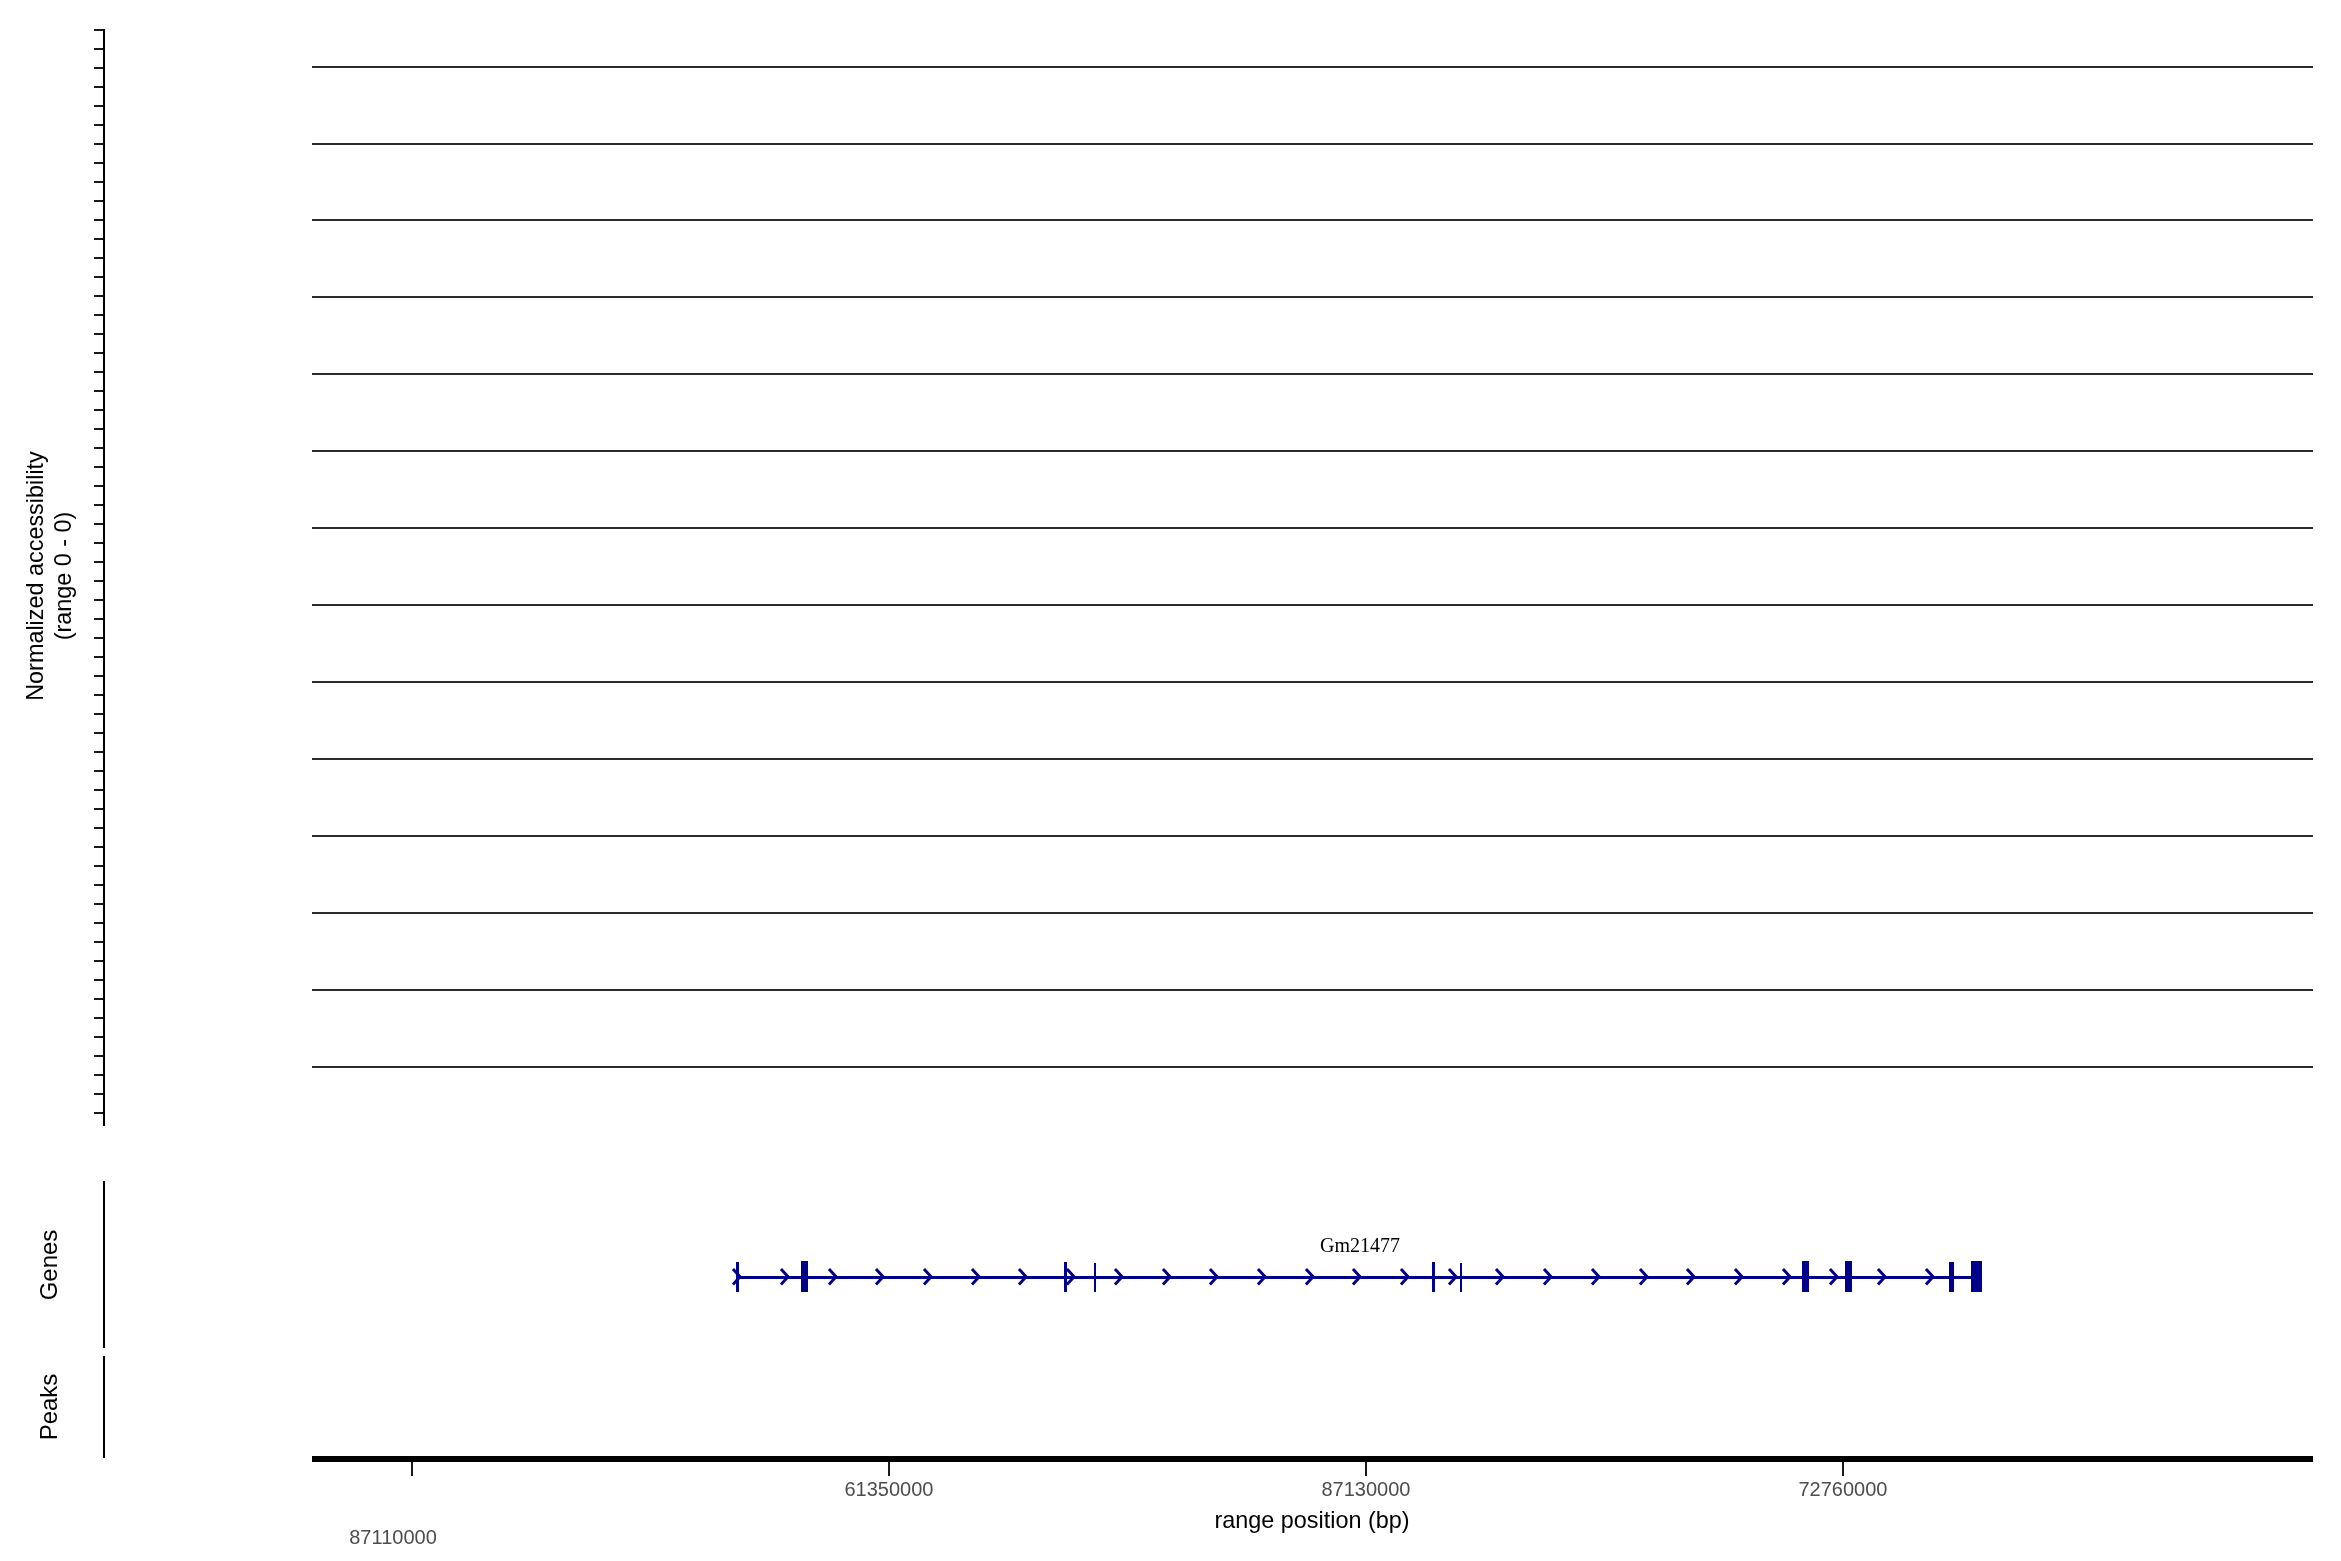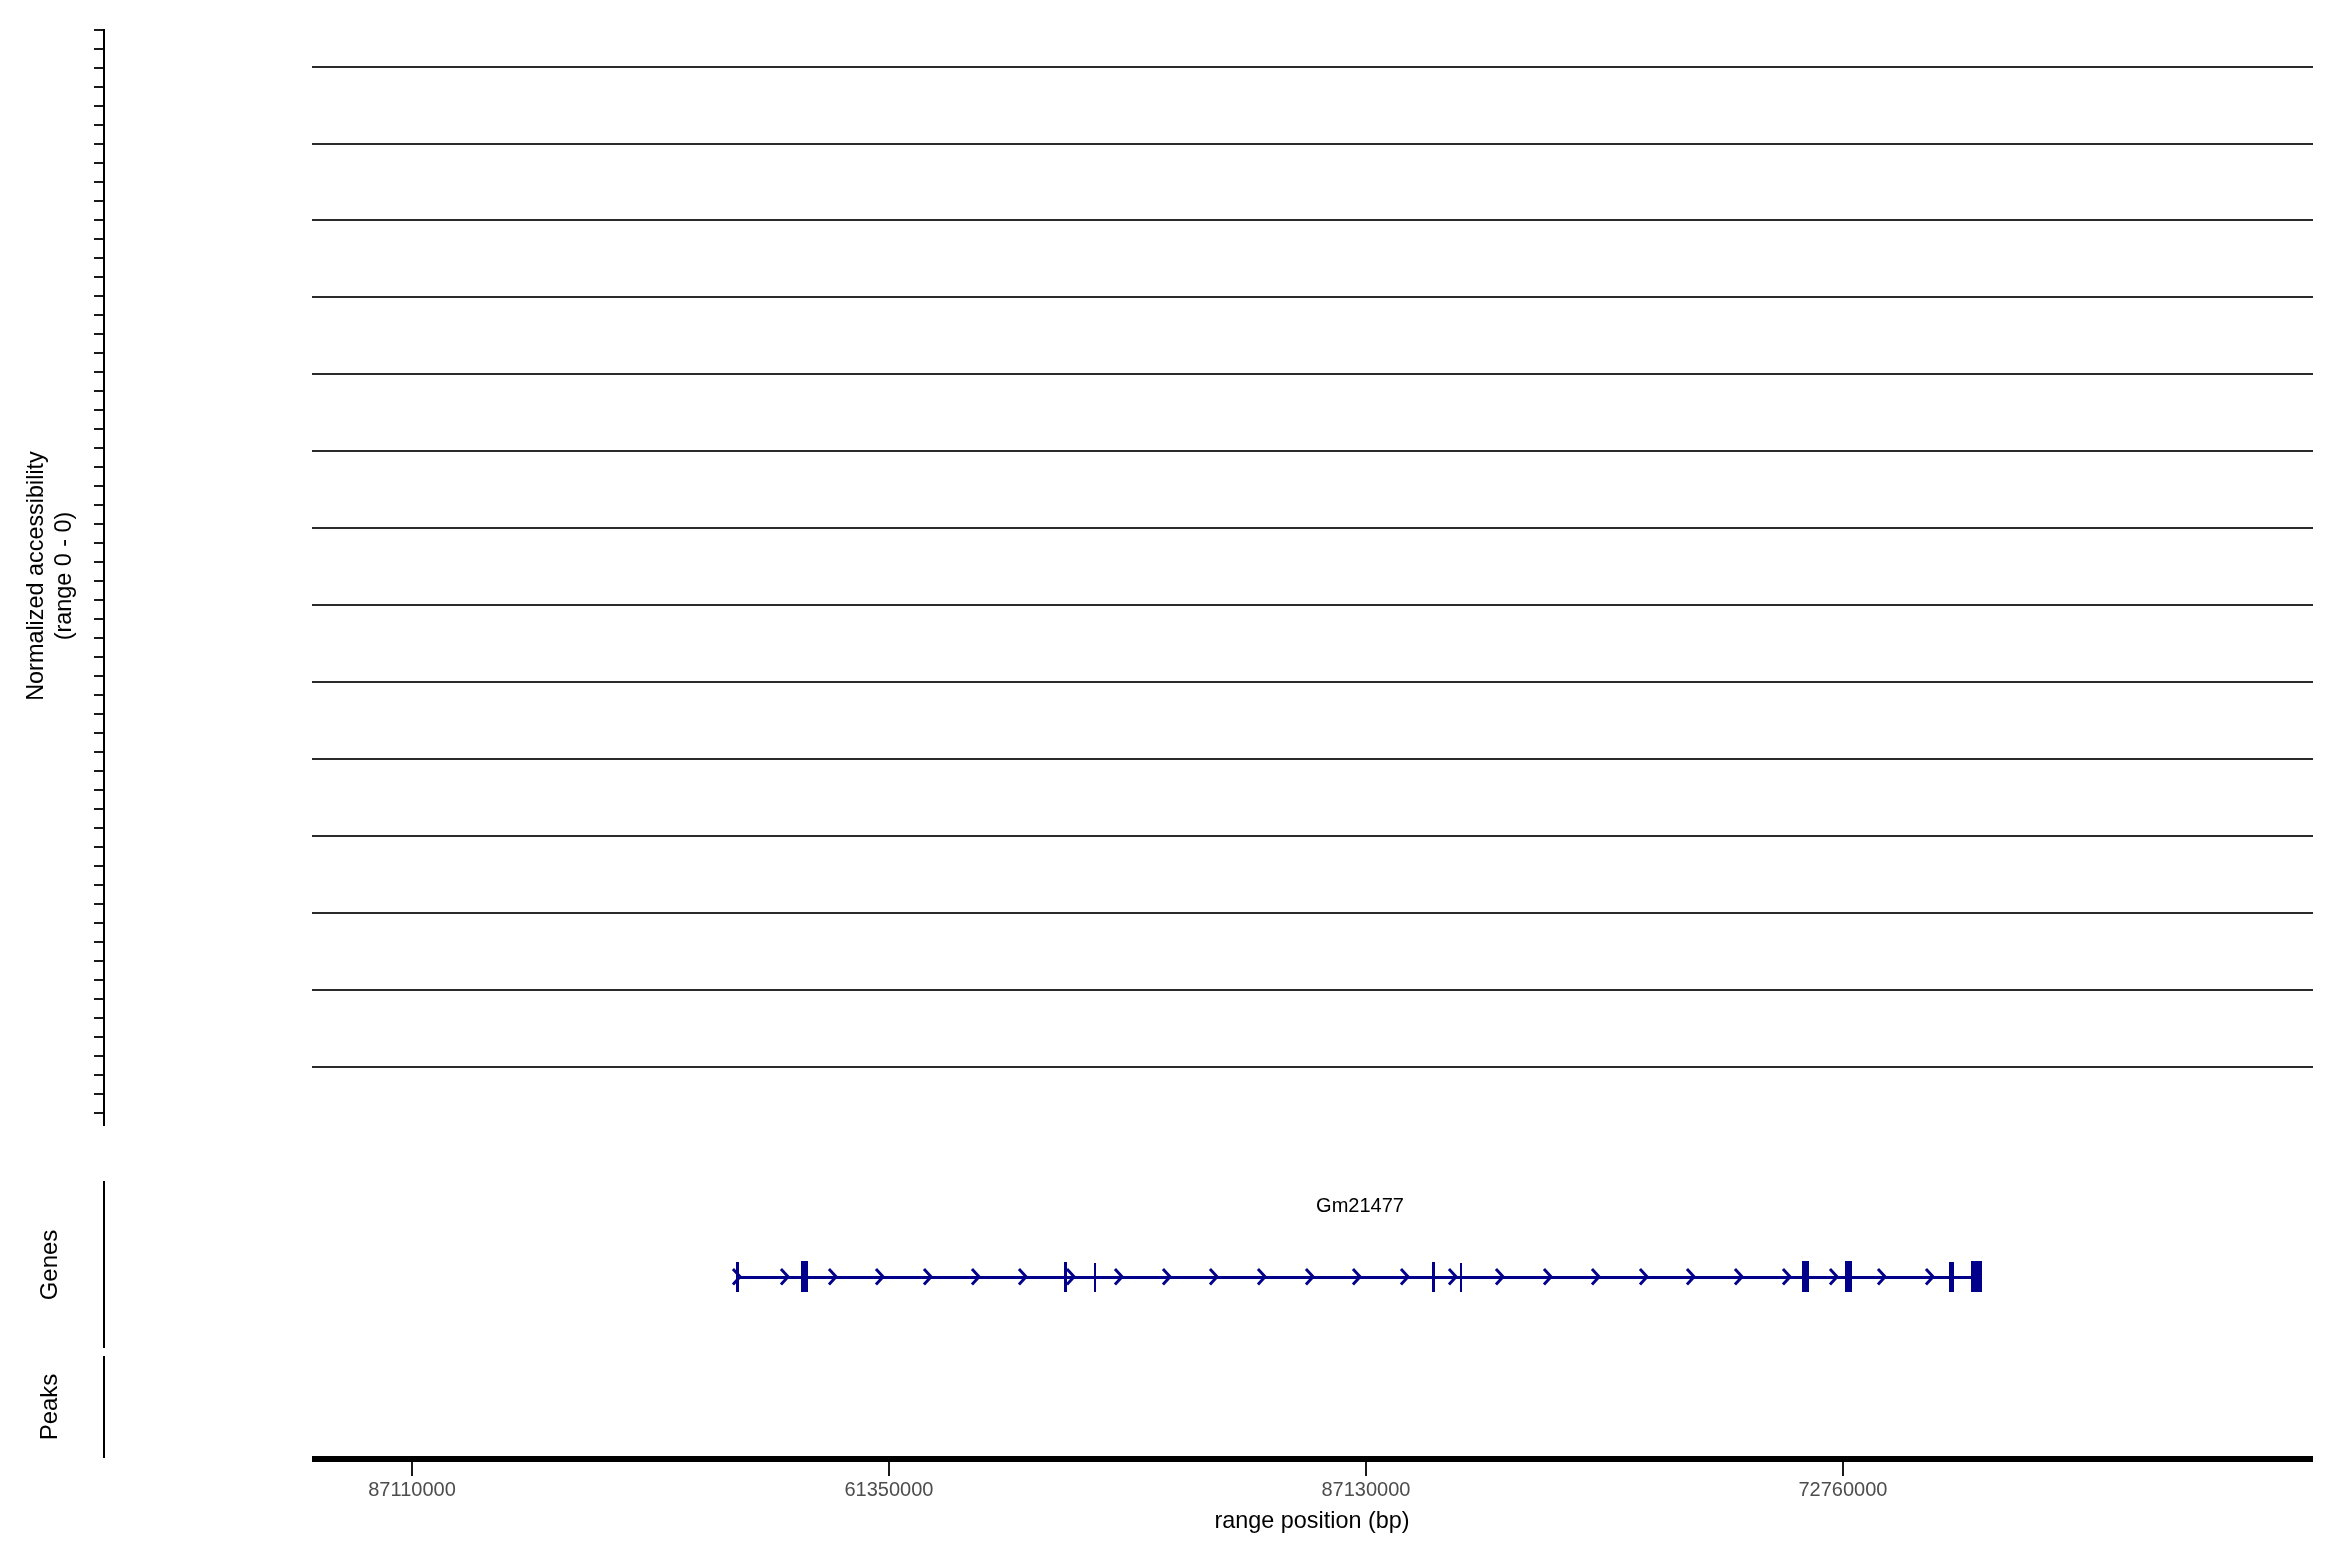--- a/index.html
+++ b/index.html
@@ -211,30 +211,30 @@
       <div class="gene-feature abs" style="left: 736px; top: 1262px; width: 2.6px; height: 30px;"></div>
       <div class="gene-feature abs" style="left: 801px; top: 1261px; width: 7.2px; height: 31px;"></div>
       <div class="gene-feature abs" style="left: 1064px; top: 1262px; width: 2.6px; height: 30px;"></div>
       <div class="gene-feature abs" style="left: 1094px; top: 1263px; width: 1.6px; height: 29px;"></div>
       <div class="gene-feature abs" style="left: 1432px; top: 1262px; width: 2.6px; height: 30px;"></div>
       <div class="gene-feature abs" style="left: 1460px; top: 1263px; width: 1.6px; height: 29px;"></div>
       <div class="gene-feature abs" style="left: 1802px; top: 1261px; width: 7.2px; height: 31px;"></div>
       <div class="gene-feature abs" style="left: 1845px; top: 1261px; width: 7.2px; height: 31px;"></div>
       <div class="gene-feature abs" style="left: 1949px; top: 1262px; width: 5.2px; height: 30px;"></div>
       <div class="gene-feature abs" style="left: 1971px; top: 1261px; width: 11px; height: 31px;"></div>
-      <div class="gene-name abs" style="left: 1230px; top: 1194px;">Gm21477</div>
+      <div class="gene-name abs" style="left: 1230px; top: 1234px; font-family: Liberation Serif, serif;">Gm21477</div>
     </div>
 
   <div class="abs bracket" style="top:1356px; height:102px;"></div>
   <div class="abs rot-label section-lab" style="left:49px; top:1407px;">Peaks</div>
 
   <div class="abs x-axis-line"></div>
   <div id="xtick-layer">
       <div class="x-tick abs" style="left: 411px;"></div>
-      <div class="x-tick-label abs" style="left: 334px;">87110000</div>
+      <div class="x-tick-label abs" style="left: 315px; margin-top: 48px;">87110000</div>
       <div class="x-tick abs" style="left: 888px;"></div>
       <div class="x-tick-label abs" style="left: 811px;">61350000</div>
       <div class="x-tick abs" style="left: 1365px;"></div>
       <div class="x-tick-label abs" style="left: 1288px;">87130000</div>
       <div class="x-tick abs" style="left: 1842px;"></div>
       <div class="x-tick-label abs" style="left: 1765px;">72760000</div>
     </div>
   <div class="abs x-title" style="left:1117px;">range position (bp)</div>
 
 </div>

